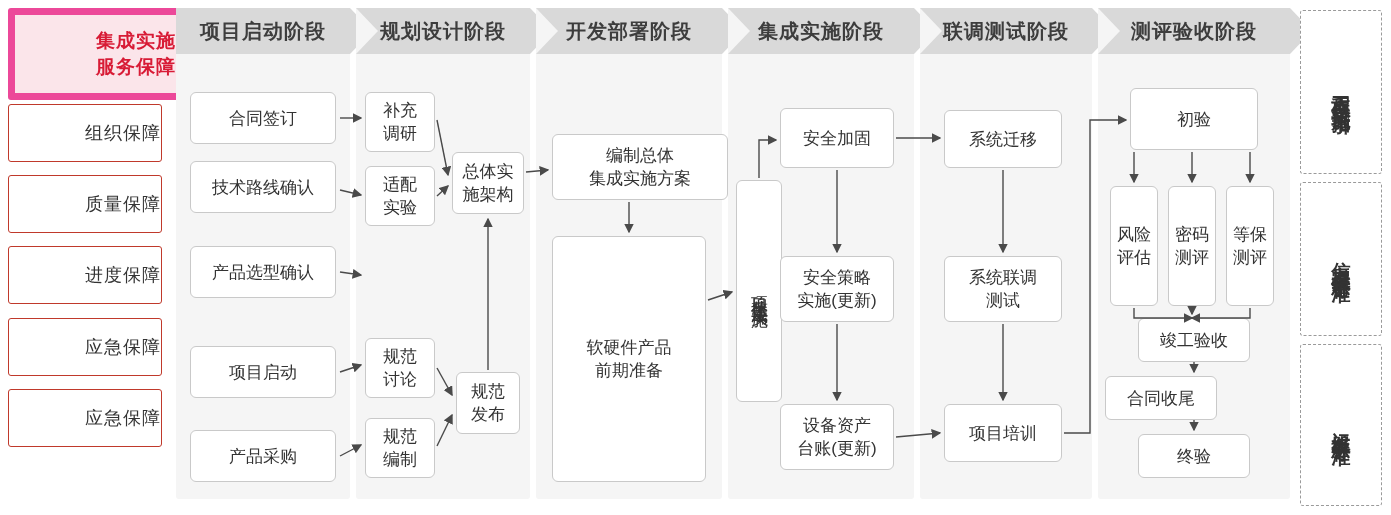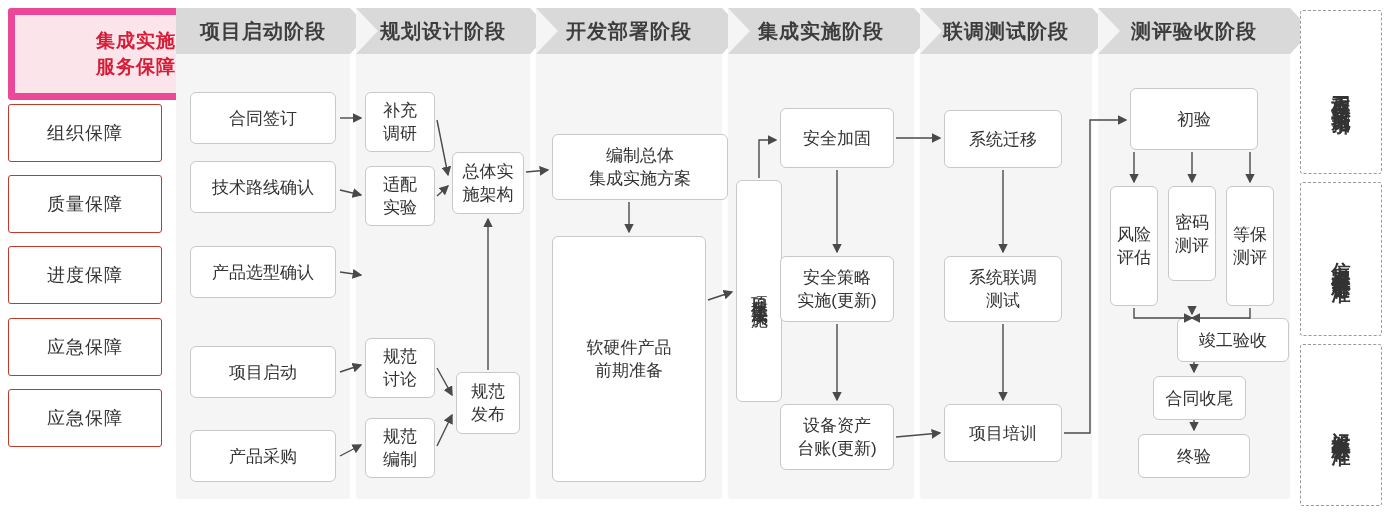--- a/index.html
+++ b/index.html
@@ -16,21 +16,21 @@
   .left-col{position:absolute;left:8px;top:8px;width:152px;height:499px;}
   .left-title{
     position:absolute;left:0;top:0;width:152px;height:78px;
     background:#fbe5ea;border:7px solid #ec4899;border-radius:3px;
     display:flex;flex-direction:column;align-items:center;justify-content:center;
     color:#d81b36;font-weight:bold;font-size:19px;line-height:26px;letter-spacing:1px;padding-left:45px;
   }
   .left-item{
     position:absolute;left:0;width:152px;height:56px;
     border:1px solid #c0392b;border-radius:3px;background:#fff;
-    display:flex;align-items:center;justify-content:center;
+    display:flex;align-items:center;justify-content:flex-end;
     font-size:18px;color:#333;letter-spacing:1px;
   }
 
   
   .phase{position:absolute;top:8px;background:#f5f5f5;border-radius:3px;}
   .chev{
     position:absolute;top:8px;height:46px;
     background:#d9d9d9;
     display:flex;align-items:center;justify-content:center;
     font-size:20px;font-weight:bold;color:#3d3d3d;letter-spacing:1px;
@@ -187,30 +187,30 @@
   <div class="box" style="left:944px;top:404px;width:118px;height:58px;">
       <span>项目培训</span>
     </div>
 
   <div class="box" style="left:1130px;top:88px;width:128px;height:62px;">
       <span>初验</span>
     </div>
   <div class="box" style="left:1110px;top:186px;width:48px;height:120px;">
       <span id="p5b1">风险<br>评估</span>
     </div>
-  <div class="box" style="left:1168px;top:186px;width:48px;height:95px;">
+  <div class="box" style="left:1168px;top:186px;width:48px;height:120px;">
       <span id="p5b2">密码<br>测评</span>
     </div>
   <div class="box" style="left:1226px;top:186px;width:48px;height:120px;">
       <span id="p5b3">等保<br>测评</span>
     </div>
-  <div class="box" style="left:1138px;top:318px;width:112px;height:44px;margin-left:39px;">
+  <div class="box" style="left:1138px;top:318px;width:112px;height:44px;">
       <span>竣工验收</span>
     </div>
-  <div class="box" style="left:1153px;top:376px;width:93px;height:44px;">
+  <div class="box" style="left:1105px;top:376px;width:112px;height:44px;">
       <span>合同收尾</span>
     </div>
   <div class="box" style="left:1138px;top:434px;width:112px;height:44px;">
       <span>终验</span>
     </div>
 
   <div class="std" style="left:1300px;top:10px;width:80px;height:162px;">
       <span>工程项目实施指引</span>
     </div>
   <div class="std" style="left:1300px;top:182px;width:80px;height:152px;">

